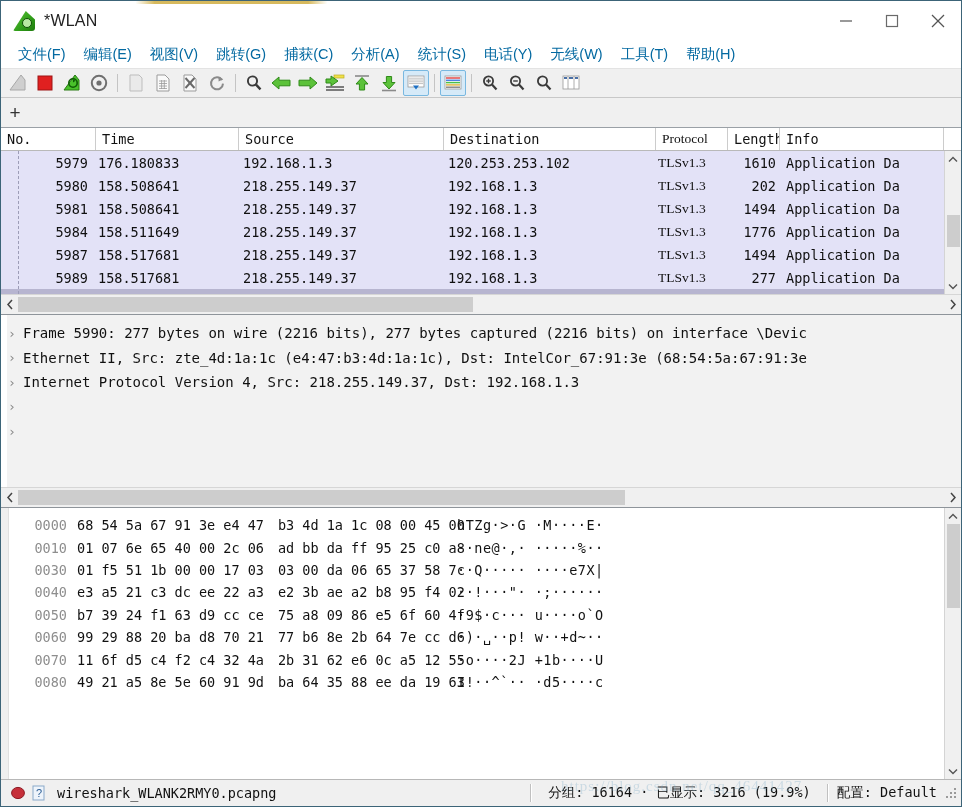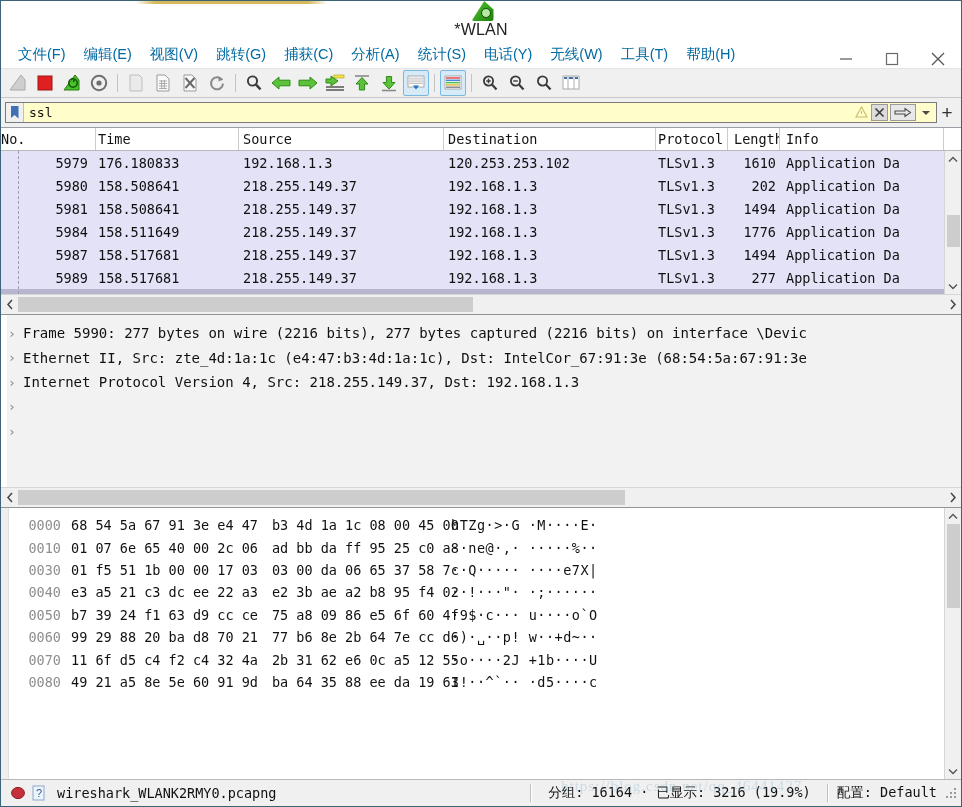--- a/index.html
+++ b/index.html
@@ -16,21 +16,20 @@
     display:flex;flex-direction:column;
     background:#f0f0f0;
   }
 
   
   .titlebar{
     height:40px;min-height:40px;
     background:#ffffff;
     display:flex;align-items:center;
     position:relative;
-    flex-direction:column;
   }
   .titlebar .tbtop{
     position:absolute;left:0;right:0;top:0;height:3px;
     background:linear-gradient(to right,#ffffff 0%,#ffffff 14%,#c9a227 16%,#c9a227 32%,#ffffff 34%,#ffffff 100%);
     opacity:.75;
   }
   .wsicon{
     width:22px;height:20px;margin-left:12px;margin-right:9px;
     position:relative;flex:0 0 auto;
   }
@@ -124,37 +123,37 @@
     border-top:1px solid #9aa0a6;
     display:flex;flex-direction:column;position:relative;
   }
   .pl-head{
     display:flex;height:22px;min-height:22px;background:#ffffff;
     border-bottom:1px solid #b9b9b9;
     font-family:"DejaVu Sans Mono","Liberation Mono",monospace;
     font-size:13.5px;color:#111;
   }
   .pl-head .hc{
-    border-right:1px solid #cccccc;
+    border-right:1px solid #cccccc;padding-left:6px;
     display:flex;align-items:center;box-sizing:border-box;overflow:hidden;white-space:nowrap;
   }
   .pl-body{flex:1 1 auto;overflow:hidden;position:relative;}
   .prow{
     display:flex;height:23px;align-items:center;
     font-family:"DejaVu Sans Mono","Liberation Mono",monospace;
     font-size:13.5px;color:#101010;background:#e3e2f7;
     white-space:nowrap;
   }
   .prow.selected{background:#b7b5d0;}
   .prow .c{box-sizing:border-box;overflow:hidden;white-space:nowrap;}
   .c-no{width:95px;text-align:right;padding-right:8px;}
   .c-time{width:143px;text-align:left;padding-left:2px;}
   .c-src{width:205px;padding-left:4px;}
   .c-dst{width:212px;padding-left:4px;}
-  .c-proto{width:72px;padding-left:2px;}
+  .c-proto{width:72px;padding-left:2px;font-family:Liberation Serif, serif;}
   .c-len{width:52px;text-align:right;padding-right:4px;}
   .c-info{flex:1 1 auto;padding-left:6px;}
   .leftgutter{
     position:absolute;left:0;top:0;bottom:0;width:18px;
     border-right:1px dashed #9d9db8;box-sizing:border-box;z-index:3;pointer-events:none;
   }
 
   
   .vsb{
     position:absolute;right:0;top:0;bottom:0;width:17px;
@@ -452,50 +451,20 @@
         <g fill="#4a6fa5">
             <rect x="2" y="2" width="3" height="2"></rect>
             <rect x="7" y="2" width="4" height="2"></rect>
             <rect x="13" y="2" width="3" height="2"></rect>
           </g>
       </svg>
     </div>
   </div>
 
   <div class="filterbar">
-    <div class="filterwrap">
-      <div class="bookmark">
-          <i></i>
-        </div>
-      <input class="finput" readonly="" value="ssl" style="">
-      <div class="fright">
-        <div class="warnicon">
-          <svg width="13" height="12" viewBox="0 0 13 12">
-              <path d="M6.5 1 L12 11 L1 11 Z" fill="none" stroke="#c8bc6a" stroke-width="1.1"></path>
-              <line x1="6.5" y1="5" x2="6.5" y2="8" stroke="#c8bc6a" stroke-width="1.1"></line>
-            </svg>
-        </div>
-        <div class="sqbtn">
-          <svg width="11" height="11" viewBox="0 0 11 11">
-              <line x1="1.5" y1="1.5" x2="9.5" y2="9.5" stroke="#3a3a3a" stroke-width="1.6"></line>
-              <line x1="9.5" y1="1.5" x2="1.5" y2="9.5" stroke="#3a3a3a" stroke-width="1.6"></line>
-            </svg>
-        </div>
-        <div class="arrbtn">
-          <svg width="18" height="11" viewBox="0 0 18 11">
-              <path d="M1 4 L11 4 L11 1.5 L16.5 5.5 L11 9.5 L11 7 L1 7 Z" fill="none" stroke="#4a4a4a" stroke-width="1.1"></path>
-            </svg>
-        </div>
-        <div class="chev">
-          <svg width="10" height="7" viewBox="0 0 10 7">
-              <path d="M1 2 L5 6 L9 2 Z" fill="#4a4a4a"></path>
-            </svg>
-        </div>
-      </div>
-    </div>
     <div class="plusbtn">+</div>
   </div>
 
   <div class="plist">
     <div class="pl-head">
       <div class="hc c-no">No.</div>
       <div class="hc c-time">Time</div>
       <div class="hc c-src">Source</div>
       <div class="hc c-dst">Destination</div>
       <div class="hc c-proto">Protocol</div>
@@ -640,21 +609,21 @@
         <svg width="8" height="11" viewBox="0 0 8 11">
             <path d="M2 1 L6 5.5 L2 10" fill="none" stroke="#444" stroke-width="1.5"></path>
           </svg>
       </div>
     </div>
   </div>
 
   <div class="hexpane">
     <div class="hex-body">
       <div class="hexgutter"></div>
-      <div id="hexrows" style="margin-left:2px;">
+      <div id="hexrows" style="margin-left:8px;">
           <div class="hrow">
             <span class="hoff">0000</span>
             <span class="hbytes"><span class="grp">68 54 5a 67 91 3e e4 47</span><span class="hgap"></span><span class="grp">b3 4d 1a 1c 08 00 45 00</span></span>
             <span class="hascii">hTZg·&gt;·G ·M····E·</span>
           </div>
           <div class="hrow">
             <span class="hoff">0010</span>
             <span class="hbytes"><span class="grp">01 07 6e 65 40 00 2c 06</span><span class="hgap"></span><span class="grp">ad bb da ff 95 25 c0 a8</span></span>
             <span class="hascii">··ne@·,· ·····%··</span>
           </div>

